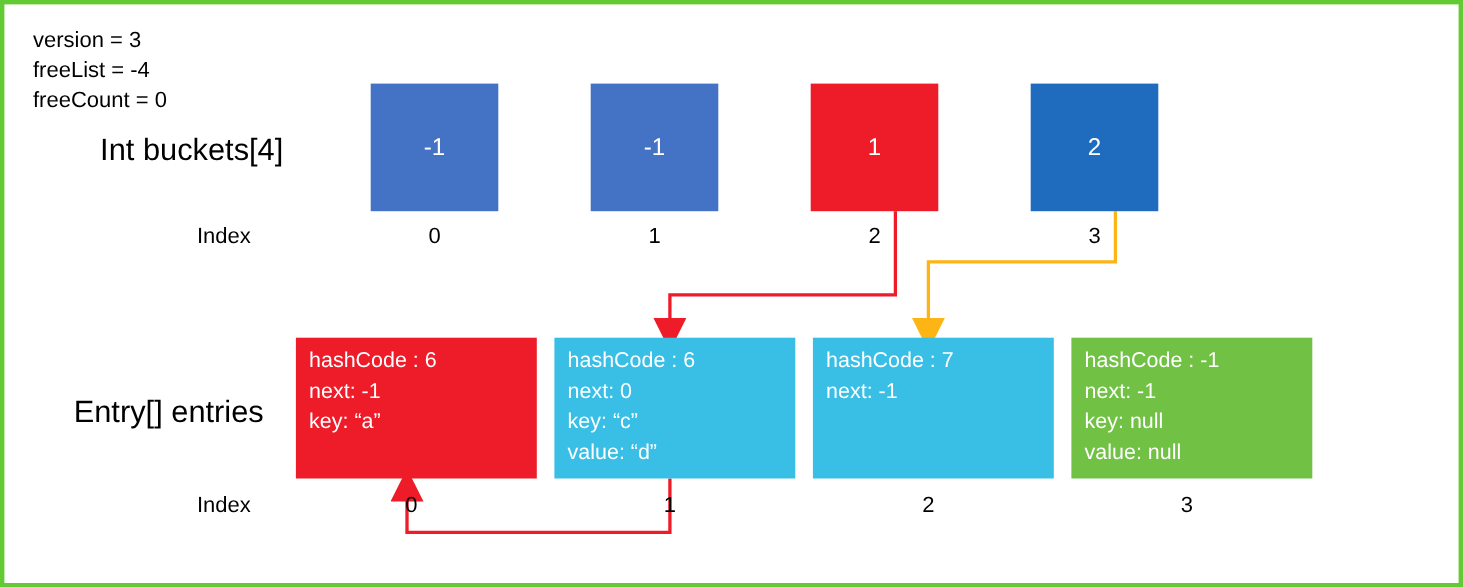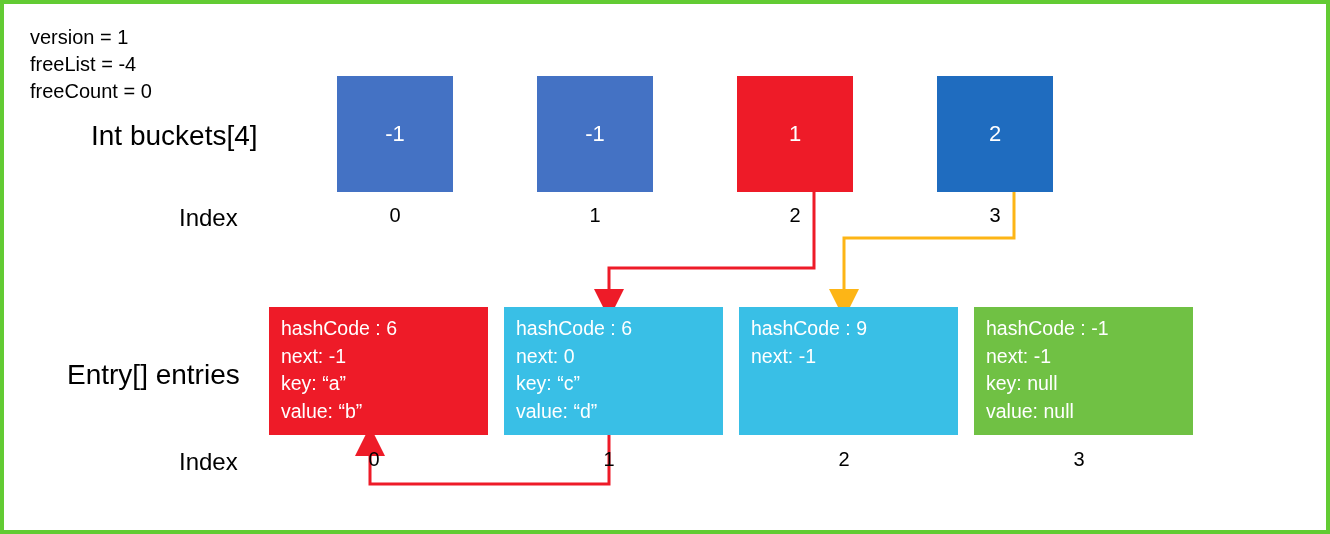--- a/index.html
+++ b/index.html
@@ -2,37 +2,37 @@
 <html><head>
 <meta charset="utf-8">
 <style>
   :root { --red:#ee1b28; --blue:#4472c4; --blue-dark:#1f6cbf; --cyan:#39bfe6; --green:#70c144; --orange:#fdb516; --border:#62cb33; }
   body { margin:0; font-family:"Segoe UI","Helvetica Neue",Arial,sans-serif; font-weight:300; color:#000; }
   .frame { position:relative; width:1322px; height:526px; border:4px solid var(--border); margin:0; box-sizing:content-box; }
 
   .meta { position:absolute; left:26px; top:20px; font-size:20px; line-height:1.35; }
 
   .row-label { position:absolute; font-size:28px; }
-  .idx-label { position:absolute; font-size:24px; }
+  .idx-label { position:absolute; font-size:20px; }
 
   .bucket { position:absolute; width:116px; height:116px; color:#fff; font-size:22px; display:flex; align-items:center; justify-content:center; }
   .entry  { position:absolute; width:219px; height:128px; color:#fff; font-size:19.5px; padding:8px 12px 8px 12px; box-sizing:border-box; line-height:1.42; }
   .entry div { white-space:nowrap; }
 
   .idx { position:absolute; font-size:20px; width:30px; text-align:center; }
 
   svg.arrows { position:absolute; left:0; top:0; width:1322px; height:526px; pointer-events:none; }
 </style>
 </head>
 <body>
 
 <div class="frame">
 
   <div class="meta">
-    <div>version = 1</div>
+    <div>version = 3</div>
     <div>freeList = -4</div>
     <div>freeCount = 0</div>
   </div>
 
   <div class="row-label" style="left:87px;top:116px;">Int buckets[4]</div>
   <div class="idx-label" style="left:175px;top:200px;">Index</div>
 
   <div class="row-label" style="left:63px;top:355px;">Entry[] entries</div>
   <div class="idx-label" style="left:175px;top:444px;">Index</div>
 
@@ -55,32 +55,31 @@
     <div class="bucket" style="left: 533px; top: 72px; background: var(--blue);">-1</div>
     <div class="idx" style="left: 576px; top: 200px;">1</div>
     <div class="bucket" style="left: 733px; top: 72px; background: var(--red);">1</div>
     <div class="idx" style="left: 776px; top: 200px;">2</div>
     <div class="bucket" style="left: 933px; top: 72px; background: var(--blue-dark);">2</div>
     <div class="idx" style="left: 976px; top: 200px;">3</div>
     <div class="entry" style="left: 265px; top: 303px; background: var(--red);">
       <div>hashCode : 6</div>
       <div>next: -1</div>
       <div>key: “a”</div>
-      <div>value: “b”</div>
     </div>
     <div class="idx" style="left: 355px; top: 444px;">0</div>
     <div class="entry" style="left: 500px; top: 303px; background: var(--cyan);">
       <div>hashCode : 6</div>
       <div>next: 0</div>
       <div>key: “c”</div>
       <div>value: “d”</div>
     </div>
     <div class="idx" style="left: 590px; top: 444px;">1</div>
     <div class="entry" style="left: 735px; top: 303px; background: var(--cyan);">
-      <div>hashCode : 9</div>
+      <div>hashCode : 7</div>
       <div>next: -1</div>
     </div>
     <div class="idx" style="left: 825px; top: 444px;">2</div>
     <div class="entry" style="left: 970px; top: 303px; background: var(--green);">
       <div>hashCode : -1</div>
       <div>next: -1</div>
       <div>key: null</div>
       <div>value: null</div>
     </div>
     <div class="idx" style="left: 1060px; top: 444px;">3</div>

